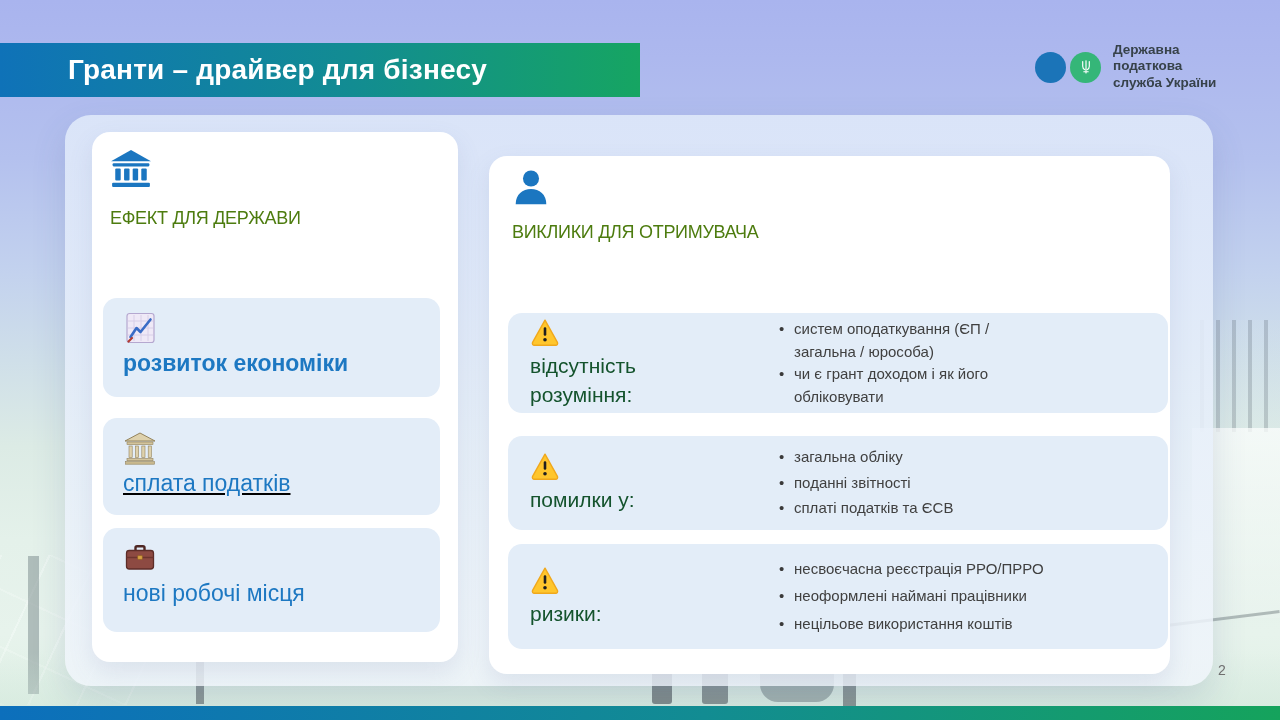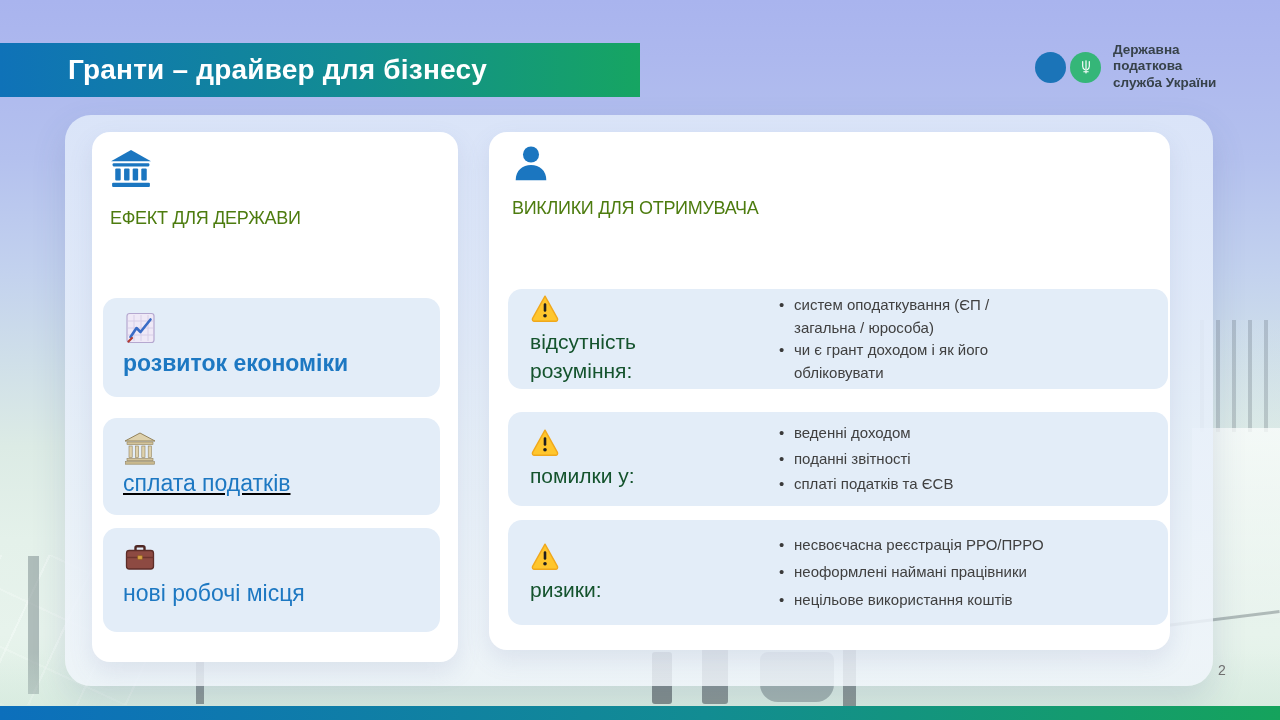--- a/index.html
+++ b/index.html
@@ -51,21 +51,21 @@
   .logo-text { font-size:13.5px; font-weight:700; color:#37424a; line-height:1.22; }
 
   
   .outer-panel {
     position:absolute; left:65px; top:115px; width:1148px; height:571px; border-radius:26px;
     background:linear-gradient(180deg, rgba(221,231,249,.93) 0%, rgba(231,239,250,.88) 55%, rgba(240,245,251,.84) 100%);
     box-shadow:0 14px 34px rgba(70,90,140,.16);
   }
   .card { position:absolute; background:#ffffff; border-radius:18px; box-shadow:0 10px 24px rgba(90,110,160,.13); }
   .card-left  { left:92px;  top:132px; width:366px; height:530px; }
-  .card-right { left:489px; top:132px; width:681px; height:518px; }
+  .card-right { left:489px; top:156px; width:681px; height:518px; }
   .card-head-icon { position:absolute; }
   .card-left  .card-head-icon { left:18px; top:18px; }
   .card-right .card-head-icon { left:23px; top:13px; }
   .card-title {
     position:absolute; font-size:18px; font-weight:400; color:#4d7c0f;
     line-height:1.2; letter-spacing:-.3px;
   }
   .card-left  .card-title { left:18px; top:76px; width:250px; }
   .card-right .card-title { left:23px; top:66px; width:280px; }
 
@@ -247,21 +247,21 @@
           <svg width="30" height="30" viewBox="0 0 30 30">
             <path d="M15 3.2 L27.4 25.4 a1.9 1.9 0 0 1 -1.7 2.8 H4.3 a1.9 1.9 0 0 1 -1.7 -2.8 Z" fill="#ffc62d" stroke="#f0a81c" stroke-width="1.4" stroke-linejoin="round"></path>
             <rect x="13.7" y="10.3" width="2.6" height="8.4" rx="1.3" fill="#1f1f1f"></rect>
             <circle cx="15" cy="22.7" r="1.8" fill="#1f1f1f"></circle>
           </svg>
         </span>
         <span class="row-label">помилки у:</span>
       </div>
       <div class="row-bullets">
         <ul>
-          <li>веденні доходом</li>
+          <li>загальна обліку</li>
           <li>поданні звітності</li>
           <li>сплаті податків та ЄСВ</li>
         </ul>
       </div>
     </div>
 
     <div class="row row-3">
       <div class="row-left">
         <span>
           <svg width="30" height="30" viewBox="0 0 30 30">

